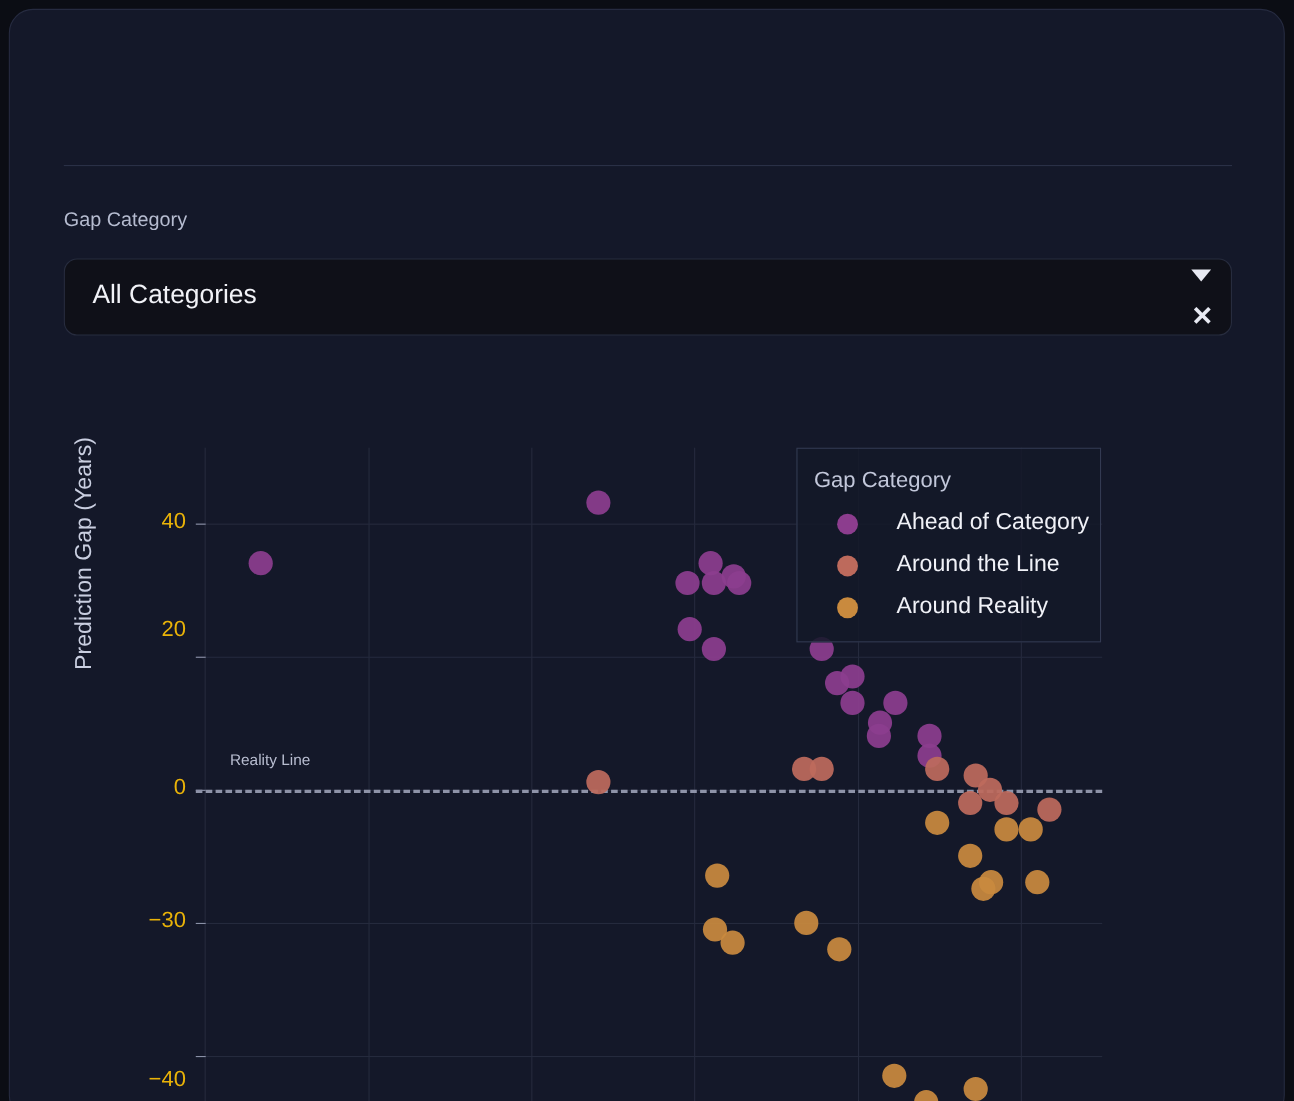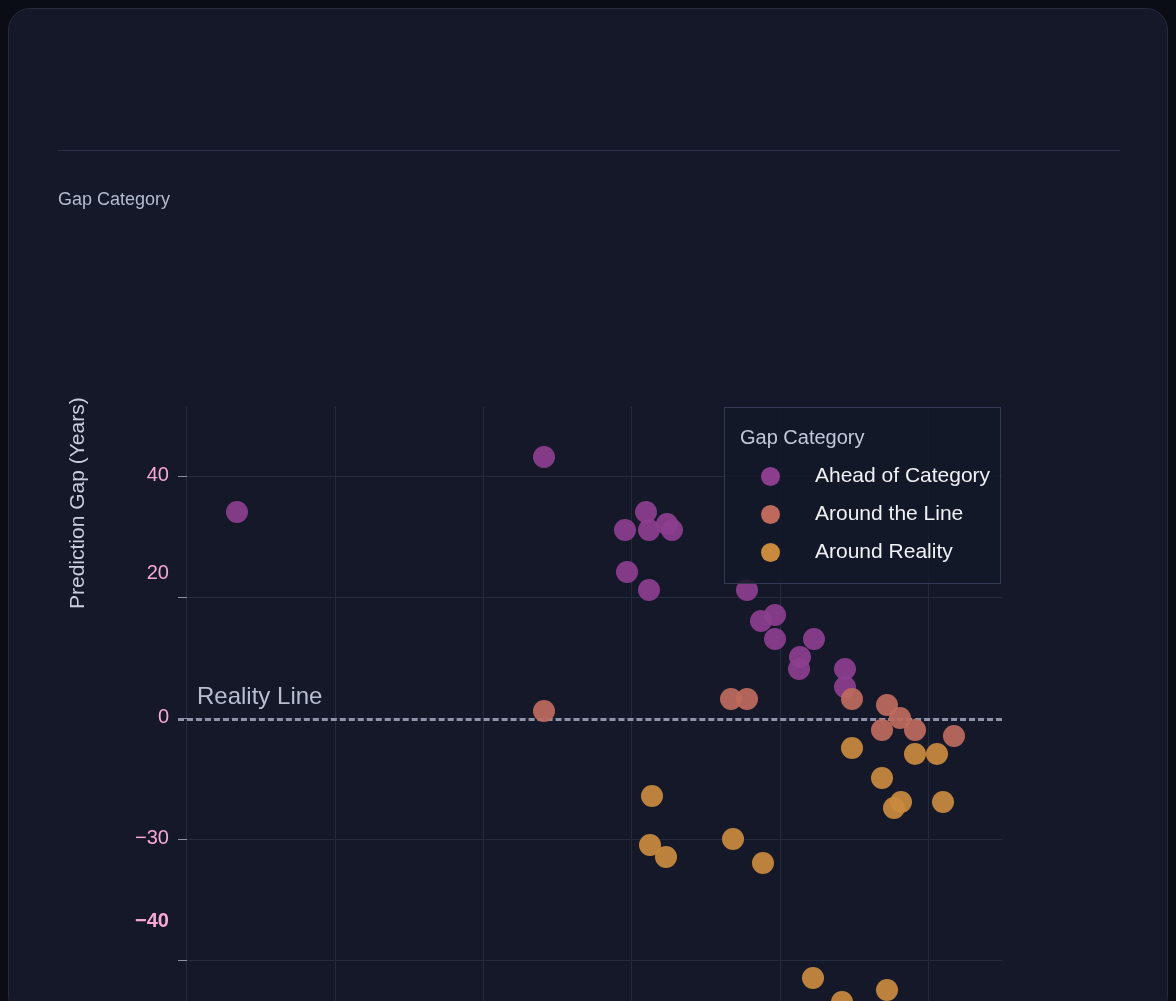--- a/index.html
+++ b/index.html
@@ -96,35 +96,35 @@
     transform: rotate(-90deg);
     transform-origin: left top;
     white-space: nowrap;
   }
   .ytick {
     position: absolute;
     right: 0;
     width: 60px;
     text-align: right;
     font-size: 20px;
-    color: #f9a8d4;
+    color: #eab308;
   }
   #ytick-wrap { position: absolute; left: 80px; top: 0; width: 80px; height: 1010px; }
   .ytickline { position: absolute; left: 169px; width: 9px; height: 1px; background: #8a90a6; }
 
   #reality-line {
     position: absolute;
     left: 169px; top: 708px;
     width: 824px; height: 0;
     border-top: 3px dashed #8e93a8;
   }
   #reality-line-label {
     position: absolute;
-    left: 188px; top: 672px;
-    font-size: 24px;
+    left: 200px; top: 672px;
+    font-size: 14px;
     color: #b8bdd0;
   }
 
   .dot {
     position: absolute;
     border-radius: 50%;
     width: 22px; height: 22px;
     margin-left: -11px; margin-top: -11px;
     opacity: 0.93;
   }
@@ -165,20 +165,25 @@
 </style>
 </head>
 <body>
 
 <div id="app-card">
 
   <div id="title-divider"></div>
 
   <div id="filter-label">Gap Category</div>
 
+  <div id="category-select">
+    <div id="category-select-value">All Categories</div>
+    <div id="select-caret"></div>
+    <div id="select-clear">✕</div>
+  </div>
 
   <div id="plot-area">
 
     <div id="grid-layer">
         <div class="vgrid" style="left: 177.24px;"></div>
         <div class="vgrid" style="left: 325.56px;"></div>
         <div class="vgrid" style="left: 473.88px;"></div>
         <div class="vgrid" style="left: 622.2px;"></div>
         <div class="vgrid" style="left: 770.52px;"></div>
         <div class="vgrid" style="left: 918.84px;"></div>
@@ -187,21 +192,21 @@
         <div class="hgrid" style="top: 708.5px;"></div>
         <div class="hgrid" style="top: 829.5px;"></div>
         <div class="hgrid" style="top: 950.5px;"></div>
       </div>
 
     <div id="ytick-wrap">
         <div class="ytick" style="top: 453.5px;">40</div>
         <div class="ytick" style="top: 552px;">20</div>
         <div class="ytick" style="top: 695.5px;">0</div>
         <div class="ytick" style="top: 816.5px;">−30</div>
-        <div class="ytick" style="top: 900px; font-weight: bold;">−40</div>
+        <div class="ytick" style="top: 961px;">−40</div>
       </div>
 
     <div id="y-axis-title">Prediction Gap (Years)</div>
 
     <div id="reality-line" style="top: 708.5px;"></div>
     <div id="reality-line-label" style="top: 672.5px;">Reality Line</div>
 
     <div id="dot-layer">
         <div class="dot" title="Ahead of Reality" style="left: 227.504px; top: 502.8px; background: rgb(140, 61, 142);"></div>
         <div class="dot" title="Ahead of Reality" style="left: 534.856px; top: 448.35px; background: rgb(140, 61, 142);"></div>

